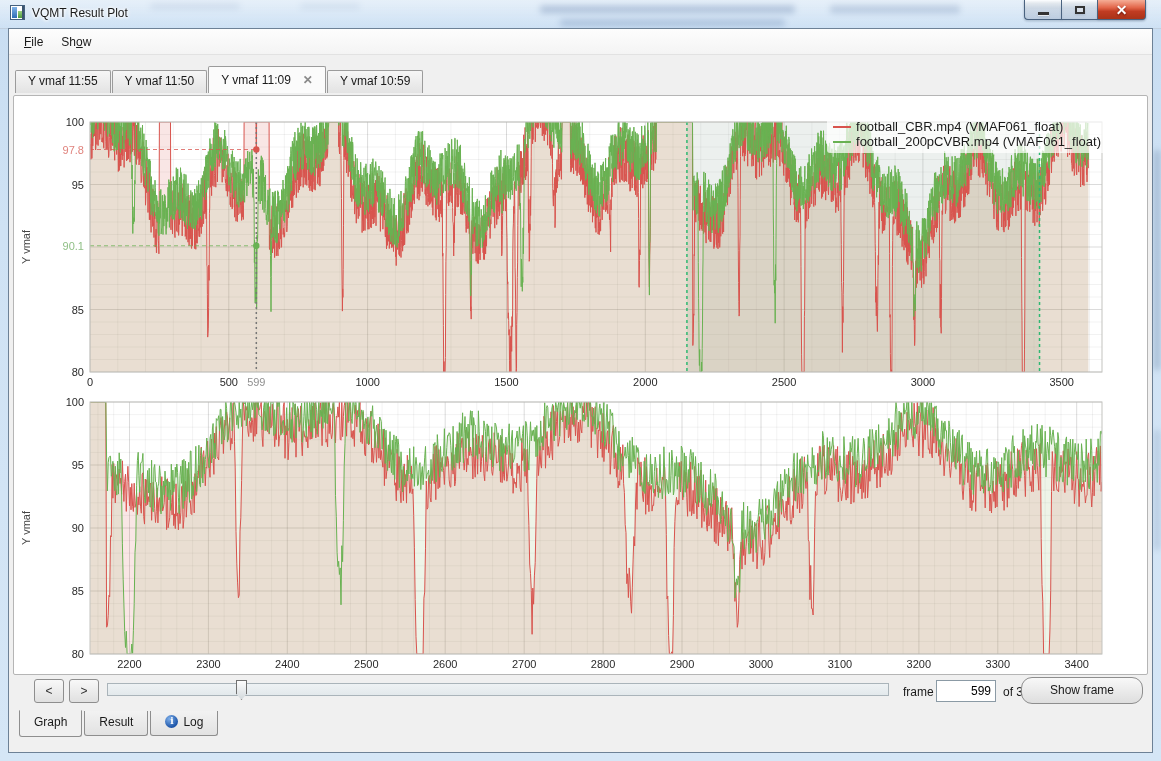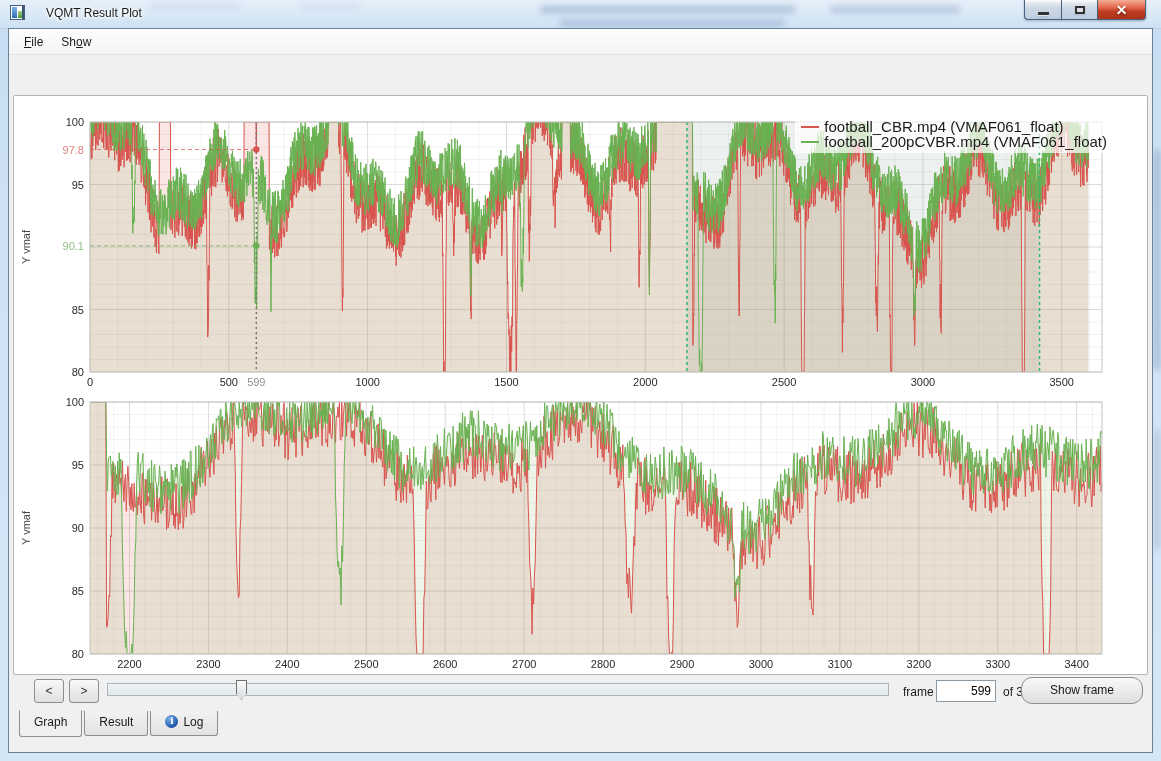--- a/index.html
+++ b/index.html
@@ -6,21 +6,21 @@
   body{
     width:1161px;height:761px;overflow:hidden;position:relative;
     font-family:"Liberation Sans",sans-serif;font-size:12px;color:#1a1a1a;
     background:linear-gradient(180deg,#c8ddf2 0%,#cfe2f4 30%,#d5e6f6 100%);
   }
   
   .glass-blob{position:absolute;filter:blur(3px);border-radius:3px;background:#2d5590;opacity:.5;}
   .titlebar{position:absolute;left:0;top:0;width:1161px;height:28px;
     background:linear-gradient(180deg,rgba(255,255,255,.55),rgba(220,235,250,.25));
     border-bottom:1px solid rgba(120,145,175,.35);}
-  .title-left{position:absolute;left:10px;top:5px;display:flex;align-items:center;gap:21px;}
+  .title-left{position:absolute;left:10px;top:5px;display:flex;align-items:center;gap:7px;}
   .app-icon{width:15px;height:15px;border:1px solid #44607e;background:#fff;position:relative;box-sizing:border-box;}
   .app-icon .b1{position:absolute;left:1px;top:1px;width:5px;height:11px;background:linear-gradient(#7fb2e8,#2f6cb4);}
   .app-icon .b2{position:absolute;left:7px;top:5px;width:5px;height:7px;background:linear-gradient(#9ad07f,#4d9a3c);}
   .app-icon .b3{position:absolute;right:0px;top:0px;width:2px;height:13px;background:#3c5570;}
   .title-text{text-shadow:0 0 4px #fff,0 0 4px #fff,0 1px 3px #fff;white-space:nowrap;}
   .winbtns{position:absolute;right:15px;top:0;display:flex;height:20px;
     filter:drop-shadow(0 1px 1px rgba(40,60,90,.4));}
   .winbtn{box-sizing:border-box;border:1px solid #49627f;border-top:none;height:20px;
     display:flex;align-items:center;justify-content:center;
     background:linear-gradient(180deg,rgba(255,255,255,.9),rgba(225,235,245,.45) 45%,rgba(190,205,225,.35));}
@@ -42,22 +42,22 @@
   
   .tabbar{position:absolute;left:0;top:34px;width:100%;height:30px;display:flex;align-items:flex-end;padding-left:6px;box-sizing:border-box;}
   .tab{box-sizing:border-box;border:1px solid #9b9b9b;border-bottom:none;border-radius:2px 2px 0 0;
     padding:3px 12px 4px 12px;margin-right:1px;height:23px;
     background:linear-gradient(#f6f6f6,#e3e3e3);white-space:nowrap;}
   .tab.active{height:27px;padding-top:6px;background:#fbfbfb;position:relative;z-index:2;}
   .tab .closex{color:#8a8a8a;font-weight:bold;margin-left:12px;font-size:12px;}
   
   .panel{position:absolute;left:4px;top:66px;width:1135px;height:580px;background:#ffffff;
     border:1px solid #b5b5b5;border-radius:2px;box-sizing:border-box;}
-  .legend{position:absolute;right:32px;top:20px;background:rgba(255,255,255,.72);
-    border-radius:3px;padding:3px 8px 4px 6px;font-size:15px;line-height:15px;z-index:5;}
+  .legend{position:absolute;right:38px;top:20px;background:rgba(255,255,255,.72);
+    border-radius:3px;padding:3px 8px 4px 6px;font-size:13px;line-height:15px;z-index:5;}
   .legend-row{display:flex;align-items:center;gap:5px;white-space:nowrap;}
   .legend-swatch{width:18px;height:2px;}
   svg text{font-family:"Liberation Sans",sans-serif;}
   
   .navbtn{position:absolute;top:650px;width:30px;height:24px;box-sizing:border-box;
     border:1px solid #8e8e8e;border-radius:3px;background:linear-gradient(#f8f8f8,#e0e0e0);
     font-size:12px;color:#333;text-align:center;line-height:22px;}
   .slider{position:absolute;left:98px;top:654px;width:782px;height:13px;box-sizing:border-box;
     border:1px solid #aab4ba;background:linear-gradient(#eef2f4,#e3e9ec);}
   .slider-handle{position:absolute;top:-4px;width:11px;height:20px;box-sizing:border-box;
@@ -113,20 +113,26 @@
     </div>
 </div>
 
 <div class="client">
 
   <div class="menubar">
     <span class="menu-item"><u>F</u><span>ile</span></span>
     <span class="menu-item"><span>Sh</span><u>o</u><span>w</span></span>
   </div>
 
+  <div class="tabbar">
+    <div class="tab"><span>Y vmaf 11:55</span></div>
+    <div class="tab"><span>Y vmaf 11:50</span></div>
+    <div class="tab active"><span>Y vmaf 11:09</span><span class="closex">✕</span></div>
+    <div class="tab"><span>Y vmaf 10:59</span></div>
+  </div>
 
   <div class="panel">
     <svg id="chart-top" width="1133" height="292" style="position:absolute;left:0;top:0;">
         <defs>
           <clipPath id="chart-top-clip">
             <rect x="76" y="26" width="1012" height="250"></rect>
           </clipPath>
         </defs>
         <rect x="76" y="26" width="1012" height="250" fill="#ffffff"></rect>
         <path d="M103.8 26V276M131.5 26V276M159.3 26V276M187.1 26V276M242.6 26V276M270.3 26V276M298.1 26V276M325.9 26V276M381.4 26V276M409.2 26V276M436.9 26V276M464.7 26V276M520.2 26V276M548.0 26V276M575.8 26V276M603.5 26V276M659.0 26V276M686.8 26V276M714.6 26V276M742.3 26V276M797.9 26V276M825.6 26V276M853.4 26V276M881.2 26V276M936.7 26V276M964.4 26V276M992.2 26V276M1020.0 26V276M1075.5 26V276M76 263.5H1088M76 251.0H1088M76 238.5H1088M76 226.0H1088M76 201.0H1088M76 188.5H1088M76 176.0H1088M76 163.5H1088M76 138.5H1088M76 126.0H1088M76 113.5H1088M76 101.0H1088M76 76.0H1088M76 63.5H1088M76 51.0H1088M76 38.5H1088" stroke="rgba(0,0,0,0.05)" stroke-width="1" fill="none"></path>

